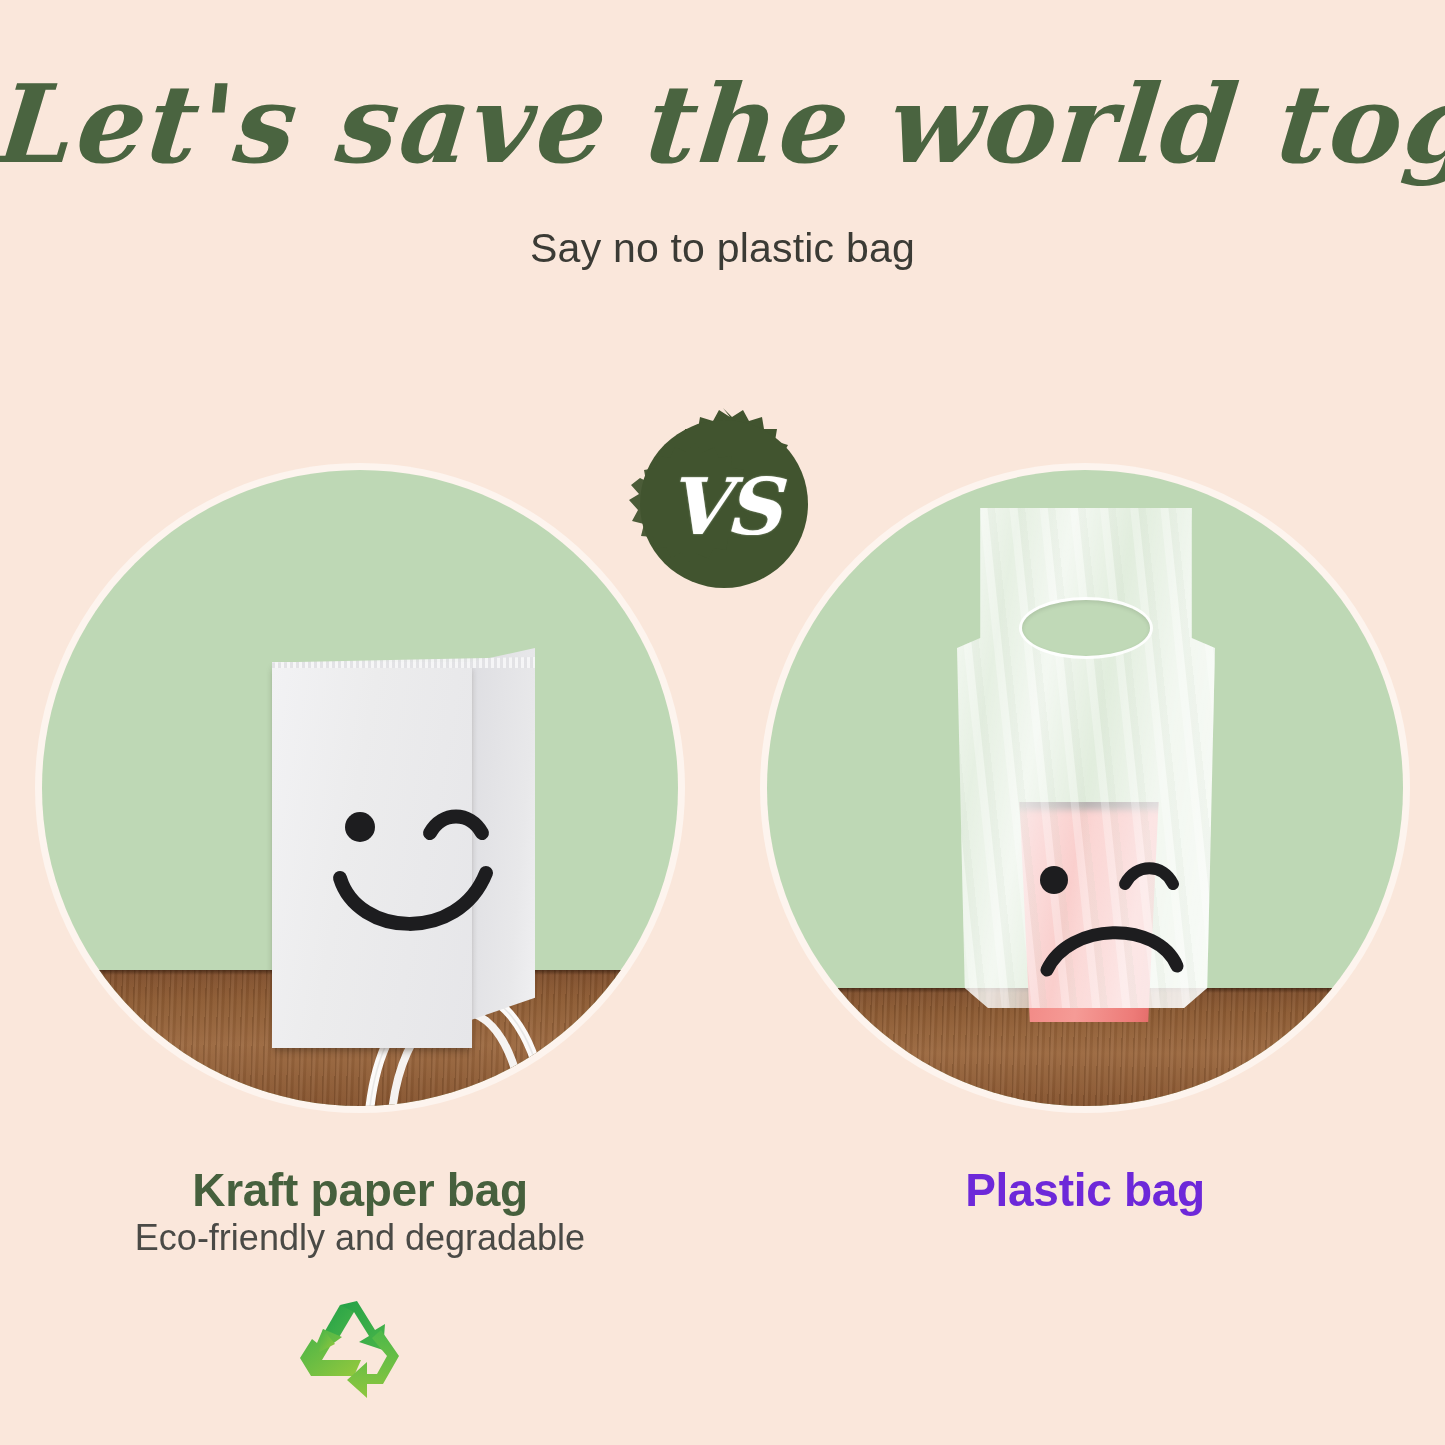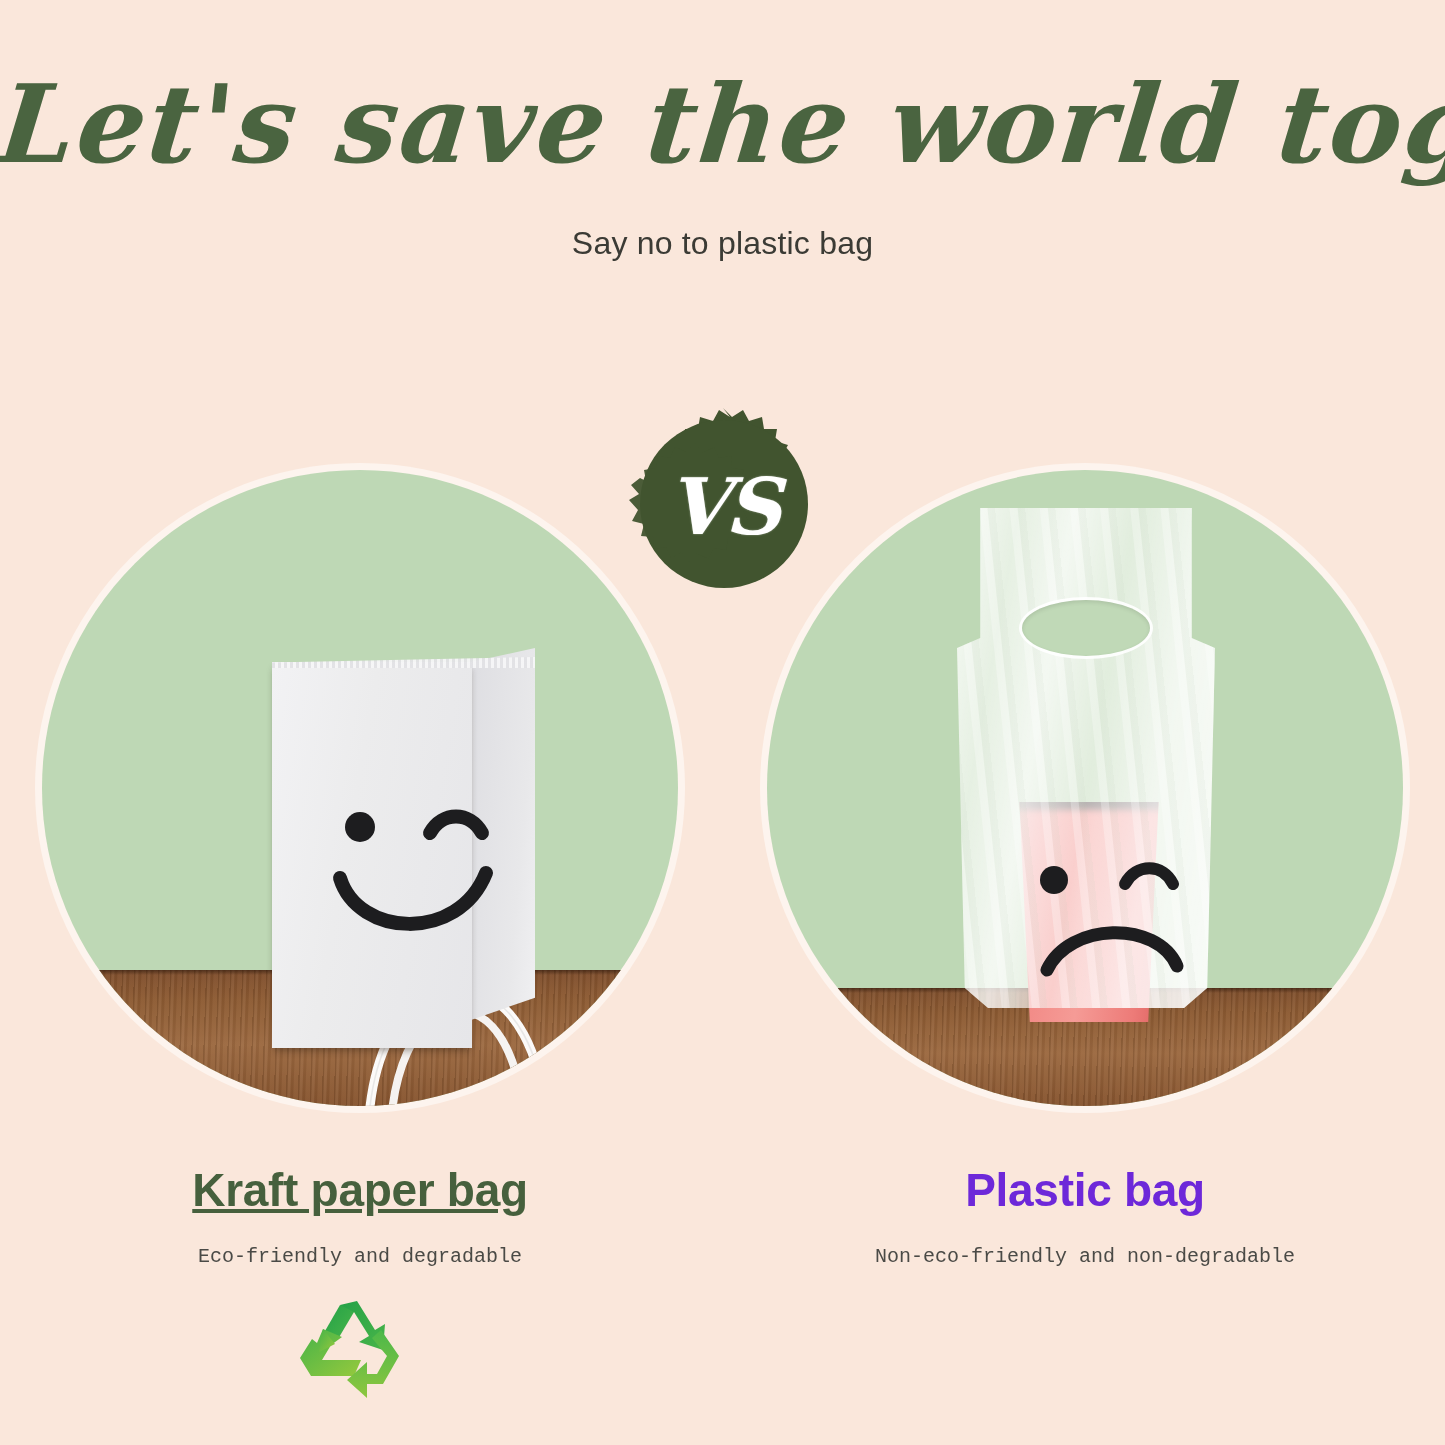--- a/index.html
+++ b/index.html
@@ -32,21 +32,21 @@
     color: #4a6440;
     white-space: nowrap;
     transform: skewX(-6deg);
   }
   .subtitle {
     position: absolute;
     top: 225px;
     left: 0;
     width: 1445px;
     text-align: center;
-    font-size: 32px;
+    font-size: 41px;
     font-weight: 400;
     color: #3b3b35;
     letter-spacing: .2px;
   }
 
   
   .vs-wrap {
     position: absolute;
     left: 622px;
     top: 404px;
@@ -226,28 +226,26 @@
 
   
   .caption { position: absolute; width: 720px; text-align: center; }
   .cap-left  { left: 0px; }
   .cap-right { left: 725px; }
   .cap-title {
     font-size: 46px;
     font-weight: 700;
     letter-spacing: -.3px;
   }
-  .cap-title.green { color: #46603d; text-decoration: underline; }
+  .cap-title.green { color: #46603d; }
   .cap-title.gray  { color: #6d28d9; }
   .cap-sub {
-    margin-top: 28px;
-    font-size: 20px;
+    font-size: 36px;
     font-weight: 400;
     color: #4a4a46;
-    font-family: Liberation Mono, monospace;
   }
   .cap-left  { top: 1163px; }
   .cap-right { top: 1163px; }
 
   
   .recycle {
     position: absolute;
     left: 295px;
     top: 1298px;
     width: 112px;
@@ -322,21 +320,20 @@
     <path d="M26 132 C48 84 136 82 156 128" fill="none" stroke="#1d1d1f" stroke-width="13" stroke-linecap="round"></path>
   </svg>
 
   <div class="caption cap-left">
     <div class="cap-title green">Kraft paper bag</div>
     <div class="cap-sub">Eco-friendly and degradable</div>
   </div>
 
   <div class="caption cap-right">
     <div class="cap-title gray">Plastic bag</div>
-    <div class="cap-sub">Non-eco-friendly and non-degradable</div>
   </div>
 
   <svg class="recycle" viewBox="0 0 112 108">
     <defs>
       <linearGradient id="rgTop" x1="0" y1="0" x2="1" y2="1">
         <stop offset="0%" stop-color="#24a147"></stop>
           <stop offset="100%" stop-color="#49b549"></stop>
       </linearGradient>
       <linearGradient id="rgLeft" x1="0" y1="0" x2="1" y2="1">
         <stop offset="0%" stop-color="#46b348"></stop>

